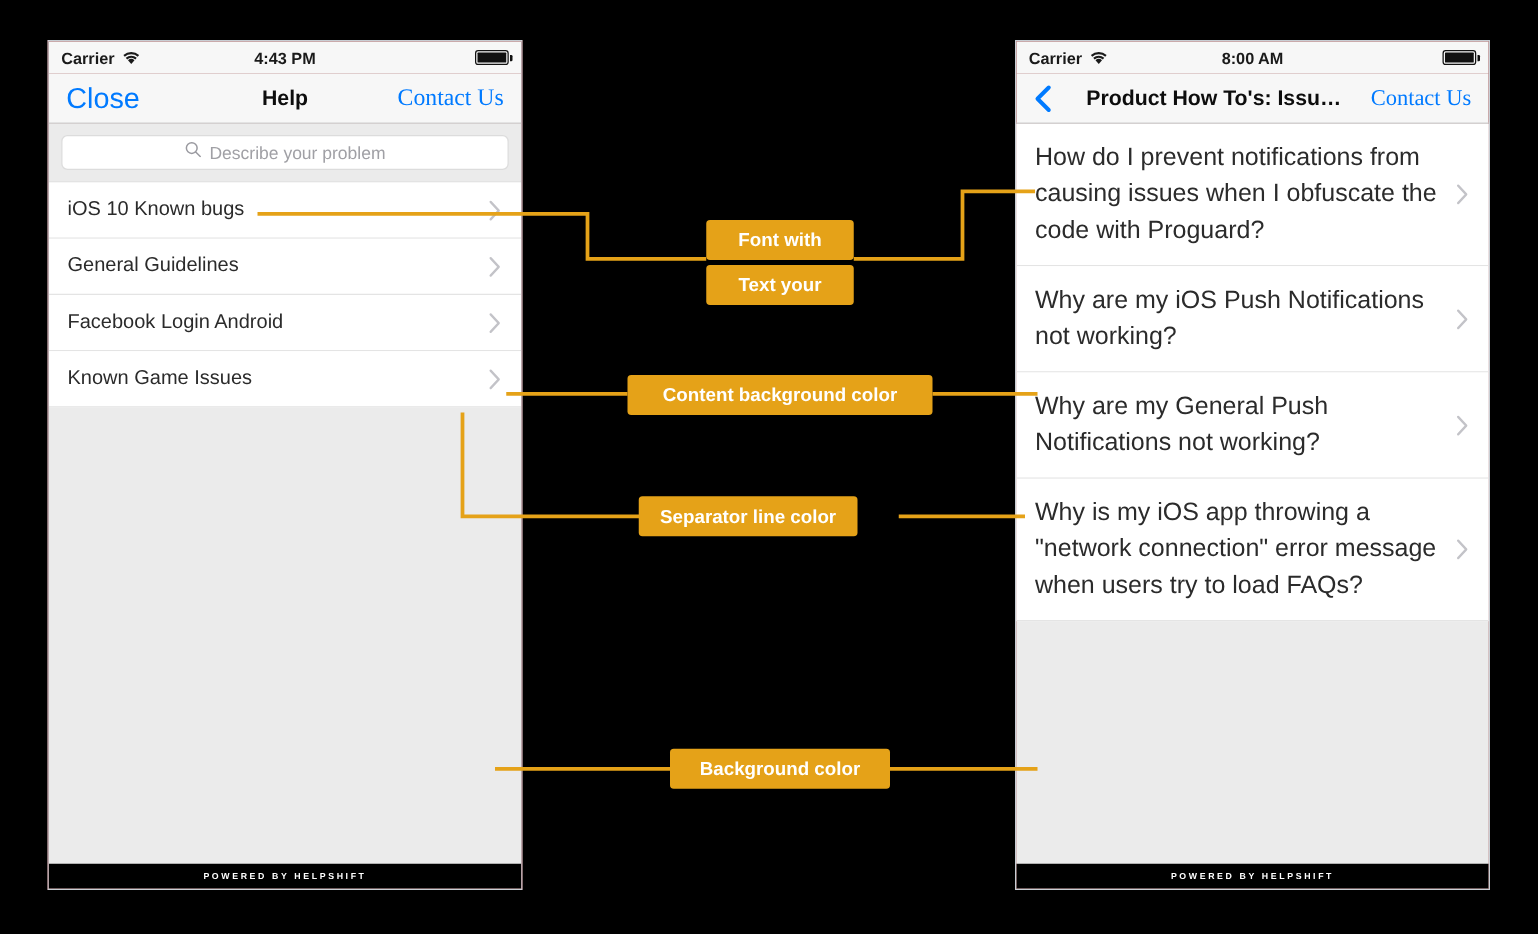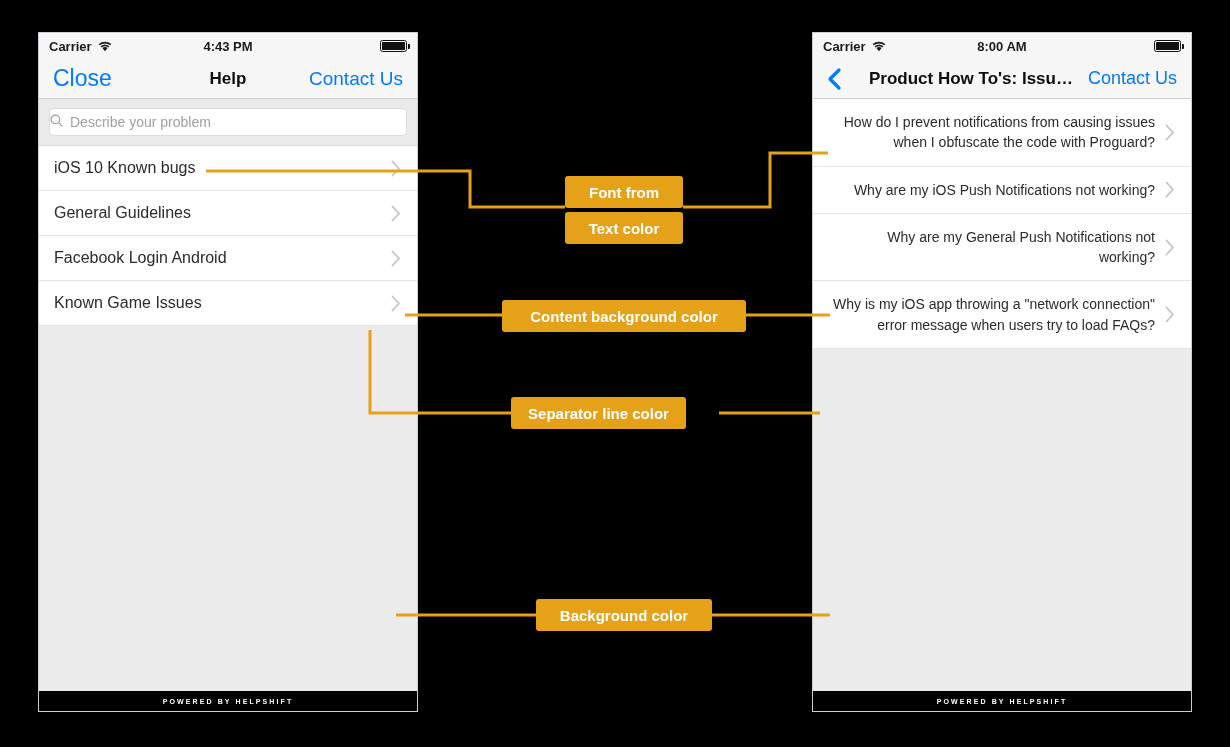--- a/index.html
+++ b/index.html
@@ -71,55 +71,55 @@
   }
   .nav-back-ico { z-index:2; display:flex; align-items:center; cursor:pointer; }
   .nav-title {
     position: absolute; left: 72px; right: 72px; text-align:center;
     font-size: 17px; font-weight: bold; color: #0d0d0d;
     white-space: nowrap; overflow: hidden; text-overflow: ellipsis;
   }
   #phone-right .nav-title { left: 56px; right: 116px; }
   .nav-right-btn {
     margin-left: auto; font-size: 19px; color: #007aff; z-index:2;
-    background:none; border:none; font-family:Liberation Sans, sans-serif; cursor:pointer; padding:0;
+    background:none; border:none; font-family:Liberation Serif, serif; cursor:pointer; padding:0;
   }
   #phone-right .nav-right-btn { font-size:18px; }
 
   
   .screen-body {
     flex: 1 1 auto;
     background: #ebebeb;
     display: flex;
     flex-direction: column;
     overflow: hidden;
   }
 
   
   .search-wrap { padding: 9px 10px 9px 10px; background:#ebebeb; }
   .search-field {
     height: 28px; background:#ffffff; border:1px solid #dcdcdc; border-radius:5px;
-    display:flex; align-items:center; justify-content:flex-start; gap:7px;
+    display:flex; align-items:center; justify-content:center; gap:7px;
   }
   .search-ico { display:block; }
   .search-ph { font-size:14px; color:#a0a0a5; }
 
   
   .list { background:#ffffff; border-top:1px solid #dcdcdc; }
   .list-item {
     display:flex; align-items:center; gap:10px;
     padding: 0 16px 0 15px;
     min-height: 45px;
     border-bottom: 1px solid #e4e4e4;
     background:#ffffff;
     cursor:pointer;
   }
   .list-item-faq { padding-top:13px; padding-bottom:13px; min-height:0; align-items:center; }
   .li-label { font-size:16px; color:#2b2b2b; flex:1 1 auto; line-height:1.33; }
-  .li-label-faq { font-size:14px; line-height:1.45;text-align:right; }
+  .li-label-faq { font-size:20px; line-height:1.45; }
   .chev { flex:0 0 auto; display:block; }
 
   .filler { flex:1 1 auto; background:#ebebeb; }
 
   
   .hs-footer {
     flex:0 0 auto; height:20px; background:#000000;
     display:flex; align-items:center; justify-content:center;
   }
   .hs-footer span {
@@ -306,19 +306,19 @@
       <polyline points="529,413 370,413 370,330"></polyline>
 
       <line x1="719" y1="413" x2="820" y2="413"></line>
 
       <line x1="396" y1="615" x2="536" y2="615"></line>
 
       <line x1="712" y1="615" x2="830" y2="615"></line>
     </g>
   </svg>
 
-  <div class="callout" id="c-font">Font from</div>
-  <div class="callout" id="c-text">Text color</div>
+  <div class="callout" id="c-font">Font with</div>
+  <div class="callout" id="c-text">Text your</div>
   <div class="callout" id="c-cont">Content background color</div>
   <div class="callout" id="c-sep">Separator line color</div>
   <div class="callout" id="c-bg">Background color</div>
 
 </div>
 
 </body></html>

